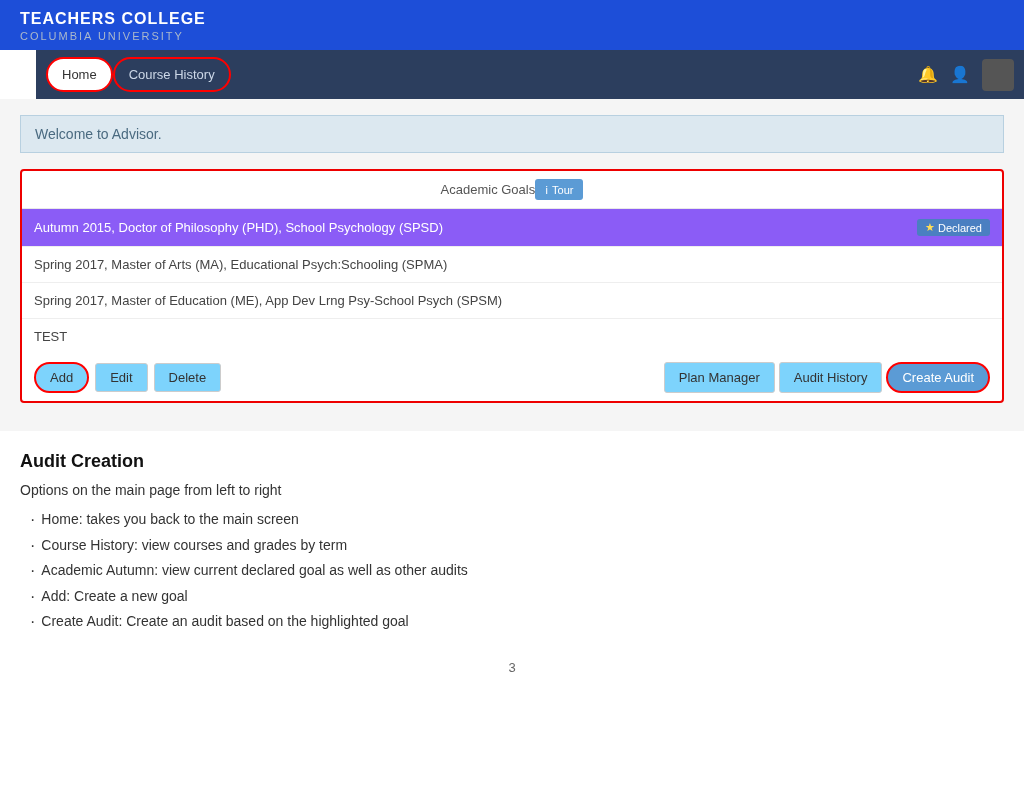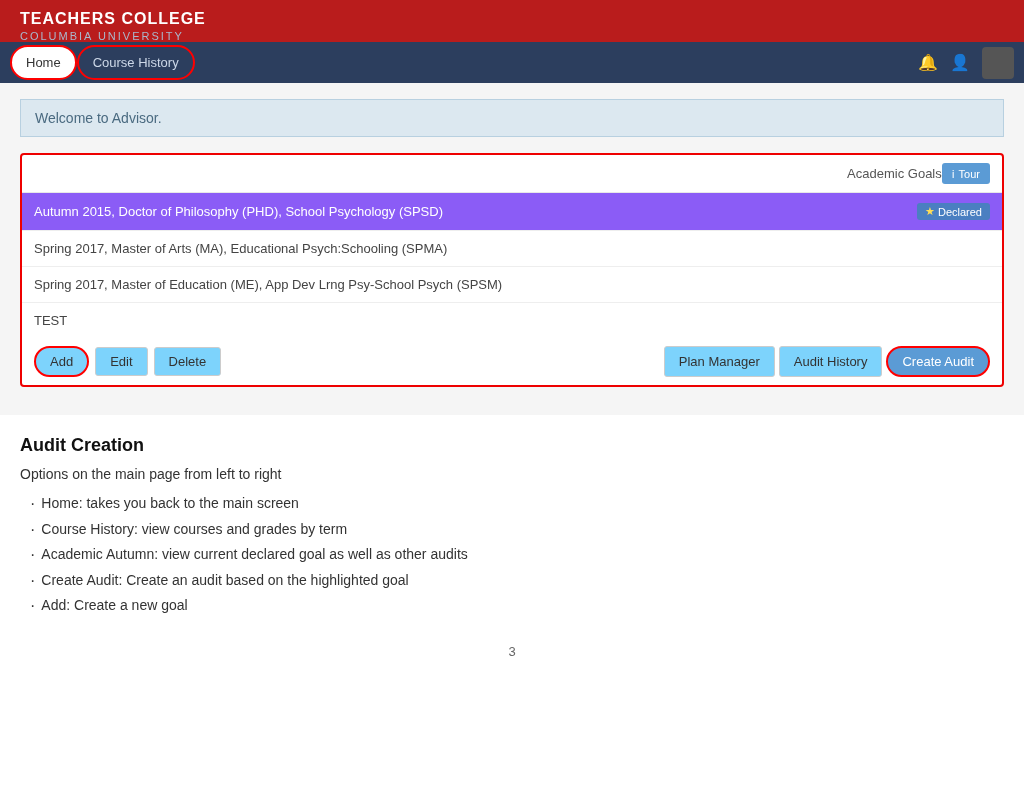--- a/index.html
+++ b/index.html
@@ -1,42 +1,43 @@
 <!DOCTYPE html>
 <html><head>
   <meta charset="utf-8">
   <style>
     * { box-sizing: border-box; margin: 0; padding: 0; }
     body { font-family: Arial, Helvetica, sans-serif; background: #fff; font-size: 14px; color: #333; }
 
     
     .header {
-      background: #b91c1c;
-      padding: 10px 20px 0 20px;
+      background: #1d4ed8;
+      padding: 10px 20px 8px 20px;
     }
     .header-title {
       color: #fff;
       font-size: 16px;
       font-weight: bold;
       letter-spacing: 1px;
     }
     .header-subtitle {
       color: #aab8cc;
       font-size: 11px;
       letter-spacing: 2px;
       margin-top: 2px;
     }
 
     
     .navbar {
       background: #2c3e5e;
       display: flex;
       align-items: center;
       padding: 0 10px;
-      height: 41px;
+      height: 49px;
+      margin-left: 36px;
     }
     .nav-item {
       color: #cdd8e8;
       padding: 8px 14px;
       cursor: pointer;
       font-size: 13px;
       border-radius: 4px;
     }
     .nav-item.active, .nav-item:hover {
       background: #fff;
@@ -83,21 +84,21 @@
     
     .goals-panel {
       border: 2px solid #e00;
       border-radius: 4px;
       background: #fff;
       margin-bottom: 12px;
     }
     .goals-panel-header {
       display: flex;
       align-items: center;
-      justify-content: flex-end;
+      justify-content: center;
       padding: 8px 12px;
       border-bottom: 1px solid #e8e8e8;
     }
     .goals-panel-title {
       font-size: 13px;
       color: #555;
     }
     .tour-btn {
       background: #5b9bd5;
       color: #fff;
@@ -295,20 +296,20 @@
     <li>
         <span>Home: takes you back to the main screen</span>
       </li>
     <li>
         <span>Course History: view courses and grades by term</span>
       </li>
     <li>
         <span>Academic Autumn: view current declared goal as well as other audits</span>
       </li>
     <li>
+        <span>Add: Create a new goal</span>
+      </li>
+    <li>
         <span>Create Audit: Create an audit based on the highlighted goal</span>
-      </li>
-    <li>
-        <span>Add: Create a new goal</span>
       </li>
   </ul>
   <div class="page-number">3</div>
 </div>
 
 </body></html>

